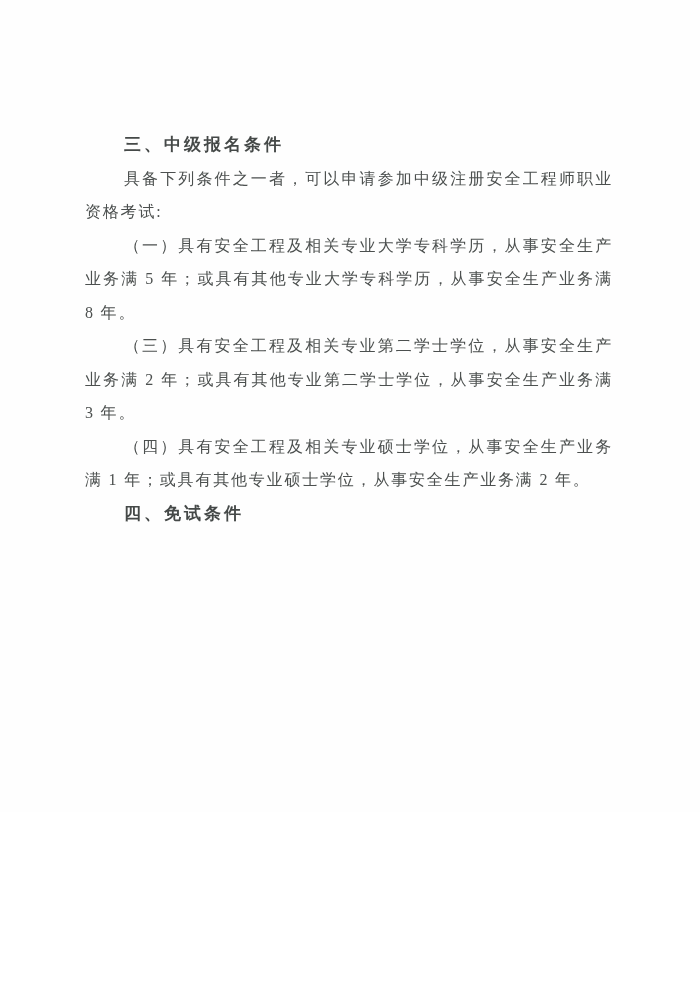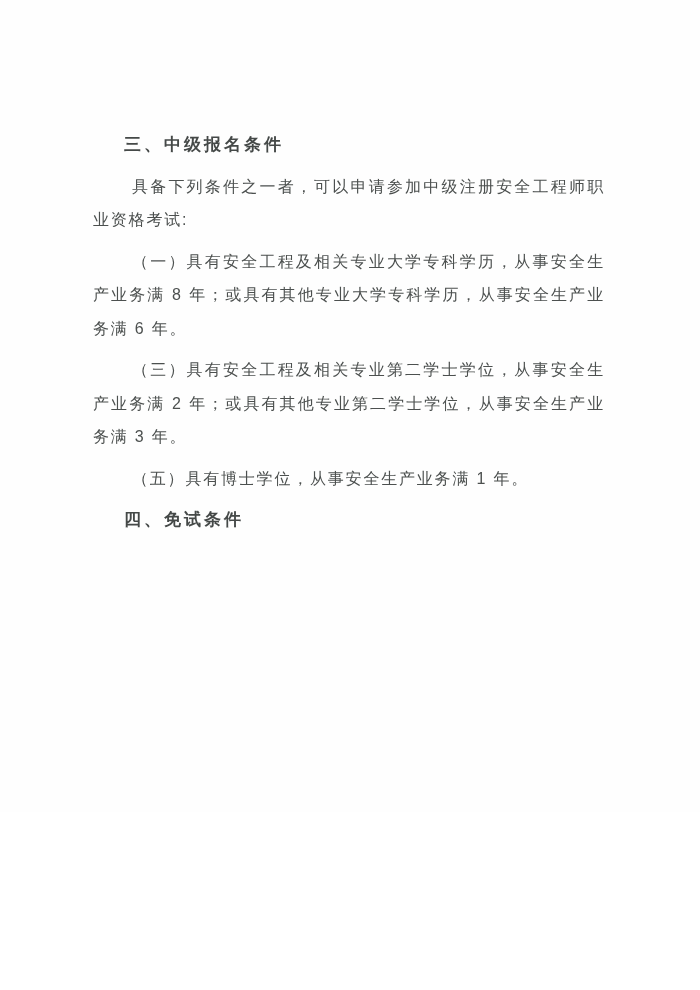--- a/index.html
+++ b/index.html
@@ -6,21 +6,21 @@
     margin: 0;
     padding: 0;
     background: #ffffff;
   }
   .page {
     position: relative;
     width: 700px;
     height: 812px;
     background: #fefefe;
     overflow: hidden;
-    font-family: Liberation Sans, sans-serif;
+    font-family: Liberation Serif, serif;
   }
   .content {
     position: absolute;
     left: 85px;
     top: 128px;
     width: 528px;
     color: #4c504f;
     font-size: 16px;
     line-height: 33.5px;
     letter-spacing: 1.8px;
@@ -28,21 +28,21 @@
   }
   .heading {
     font-weight: bold;
     color: #454948;
     font-size: 17px;
     letter-spacing: 3px;
     padding-left: 39px;
     line-height: 33.5px;
   }
   .para {
-    margin: 8px;
+    margin: 0;
     text-indent: 39px;
   }
   .pagenum {
     position: absolute;
     left: 548px;
     top: 906px;
     color: #8b8f8e;
     font-size: 15px;
     letter-spacing: 5px;
     line-height: 24px;
@@ -51,27 +51,27 @@
 </head>
 <body>
 
 <div class="page">
   <div class="content">
 
     <div class="heading">三、中级报名条件</div>
 
     <p class="para">具备下列条件之一者，可以申请参加中级注册安全工程师职业资格考试:</p>
 
-    <p class="para">（一）具有安全工程及相关专业大学专科学历，从事安全生产业务满 8 年；或具有其他专业大学专科学历，从事安全生产业务满 6 年。</p>
+    <p class="para">（一）具有安全工程及相关专业大学专科学历，从事安全生产业务满 5 年；或具有其他专业大学专科学历，从事安全生产业务满 8 年。</p>
 
 
     <p class="para">（三）具有安全工程及相关专业第二学士学位，从事安全生产业务满 2 年；或具有其他专业第二学士学位，从事安全生产业务满 3 年。</p>
 
+    <p class="para">（四）具有安全工程及相关专业硕士学位，从事安全生产业务满 1 年；或具有其他专业硕士学位，从事安全生产业务满 2 年。</p>
 
-    <p class="para">（五）具有博士学位，从事安全生产业务满 1 年。</p>
 
 
     <div class="heading">四、免试条件</div>
 
 
 
   </div>
 
   <div class="pagenum">- 5 -</div>
 </div>

